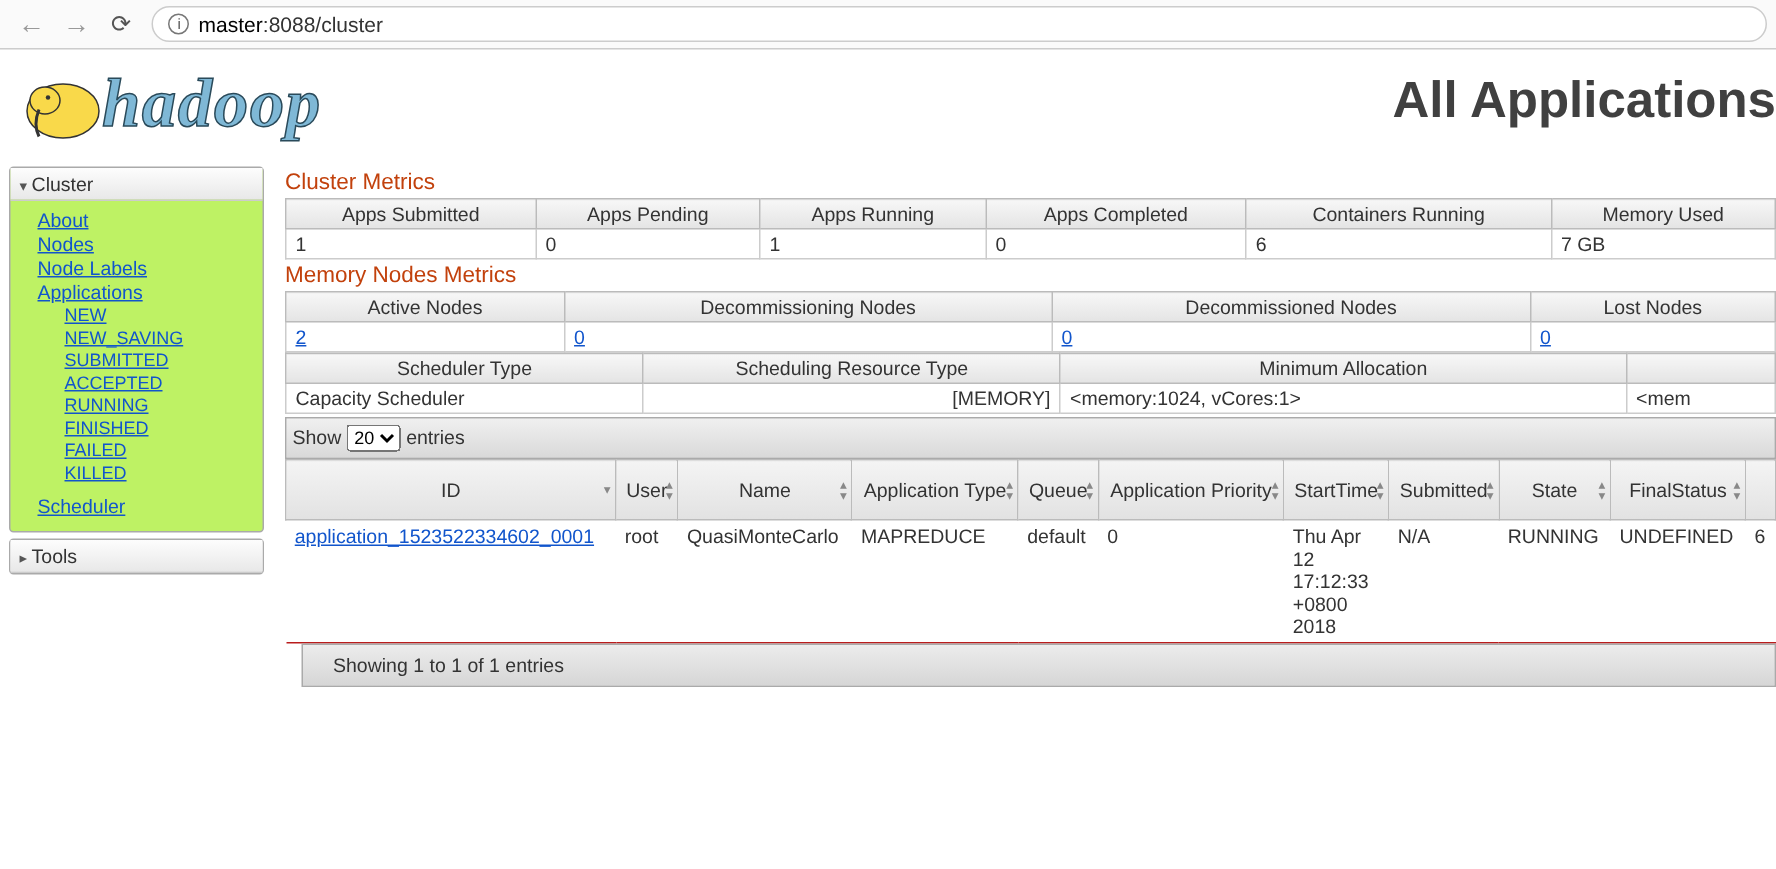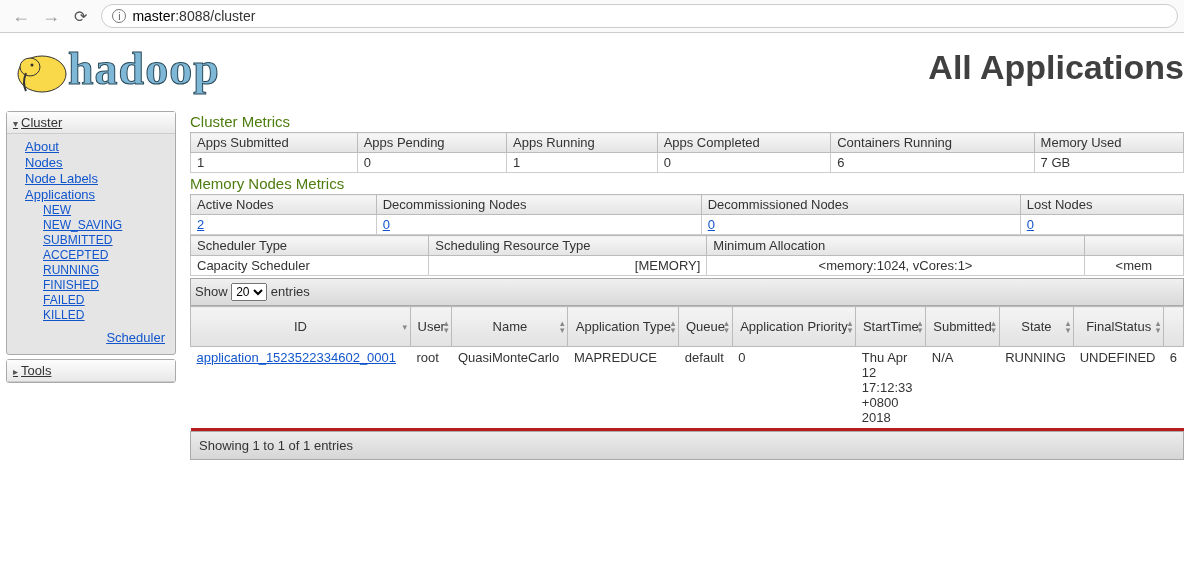--- a/index.html
+++ b/index.html
@@ -7,45 +7,45 @@
 .browser-bar { display: flex; align-items: center; padding: 4px 6px; border-bottom: 1px solid #ccc; background: #fafafa; }
 .browser-bar .nav-arrow { color: #999; font-size: 18px; padding: 0 6px; cursor: default; }
 .browser-bar .reload { color: #555; font-size: 16px; padding: 0 8px; }
 .url-bar { flex: 1; display: flex; align-items: center; border: 1px solid #ccc; border-radius: 14px; padding: 3px 10px; background: #fff; margin-left: 6px; }
 .url-bar .info-icon { border: 1px solid #777; border-radius: 50%; width: 14px; height: 14px; display: inline-flex; align-items: center; justify-content: center; font-size: 10px; color: #555; margin-right: 6px; }
 .url-text { color: #333; font-size: 14px; }
 .url-text .host { color: #000; }
 .content { display: flex; padding: 6px 0 0 6px; }
 .logo-row { display: flex; align-items: center; padding: 6px 0 4px 6px; }
 .logo-row svg { width: 60px; height: 58px; }
-.logo-text { font-family: Georgia, serif; font-size: 46px; color: #7fb8d6; font-weight: bold; -webkit-text-stroke: 1px #2a4a5a; letter-spacing: 1px; margin-left: -4px; }
+.logo-text { font-family: Georgia, serif; font-size: 46px; color: #7fb8d6; font-style: italic; font-weight: bold; -webkit-text-stroke: 1px #2a4a5a; letter-spacing: 1px; margin-left: -4px; }
 .page-title { font-size: 34px; font-weight: bold; color: #404040; margin-left: auto; padding-right: 0; white-space: nowrap; }
 .header-row { display: flex; align-items: center; justify-content: space-between; padding: 0 0 4px 6px; overflow: hidden; }
 .sidebar { width: 170px; flex-shrink: 0; }
-.sidebox { border: 1px solid #aaa; border-radius: 3px; margin-bottom: 4px; background: #e5e5e5; text-decoration: underline; }
+.sidebox { border: 1px solid #aaa; border-radius: 3px; margin-bottom: 4px; background: #bef264; }
 .sidebox-head { background: linear-gradient(#fdfdfd, #e8e8e8); padding: 3px 6px; font-size: 13px; border-bottom: 1px solid #ccc; cursor: pointer; }
 .sidebox-head .arrow { color: #555; font-size: 10px; margin-right: 3px; }
 .sidebox-body { padding: 4px 10px 8px 18px; }
 .sidebox-body a { display: block; color: #15c; font-size: 13px; margin: 1px 0; }
 .sidebox-body .sublist { padding-left: 18px; }
 .sidebox-body .sublist a { font-size: 12px; }
 .main { flex: 1; padding-left: 14px; overflow: hidden; }
-.section-title { font-size: 15px; font-weight: normal; color: #4d7c0f; margin: 2px 0 2px 0; }
+.section-title { font-size: 15px; font-weight: normal; color: #c2410c; margin: 2px 0 2px 0; }
 table.metrics { width: 100%; border-collapse: collapse; font-size: 13px; }
-table.metrics th { background: linear-gradient(#f7f7f7, #e4e4e4); border: 1px solid #bbb; padding: 2px 6px; font-weight: normal; color: #333; text-align: left; }
+table.metrics th { background: linear-gradient(#f7f7f7, #e4e4e4); border: 1px solid #bbb; padding: 2px 6px; font-weight: normal; color: #333; text-align: center; }
 table.metrics td { border: 1px solid #ccc; padding: 2px 6px; text-align: left; }
 table.metrics td a { color: #15c; }
 .tools-bar { background: linear-gradient(#f0f0f0, #d9d9d9); border: 1px solid #aaa; padding: 4px 4px; font-size: 13px; margin-top: 2px; }
 .tools-bar select { font-size: 12px; }
 table.apps { width: 100%; border-collapse: collapse; font-size: 13px; margin-top: 0; }
 table.apps th { background: linear-gradient(#f4f4f4, #e2e2e2); border: 1px solid #bbb; padding: 12px 6px; font-weight: normal; color: #333; position: relative; margin-left: 32px; }
 table.apps th .sort { color: #888; font-size: 9px; position: absolute; right: 3px; top: 50%; transform: translateY(-50%); line-height: 7px; }
-table.apps td { padding: 3px 6px; vertical-align: top; border-bottom: 3px solid #b91c1c; }
+table.apps td { padding: 3px 6px; vertical-align: top; border-bottom: 1px solid #b91c1c; }
 table.apps td a.app-link { color: #15c; text-decoration: underline; }
-.footer-bar { background: linear-gradient(#ececec, #d6d6d6); border: 1px solid #aaa; padding: 6px 8px; font-size: 13px; }
+.footer-bar { background: linear-gradient(#ececec, #d6d6d6); border: 1px solid #aaa; padding: 6px 20px; font-size: 13px; margin-left: 11px; }
 </style>
 </head>
 <body>
 
 <div class="browser-bar">
   <span class="nav-arrow">←</span>
   <span class="nav-arrow">→</span>
   <span class="reload">⟳</span>
   <div class="url-bar">
     <span class="info-icon">i</span>
@@ -82,21 +82,21 @@
         <div class="sublist">
           <a href="#">NEW</a>
           <a href="#">NEW_SAVING</a>
           <a href="#">SUBMITTED</a>
           <a href="#">ACCEPTED</a>
           <a href="#">RUNNING</a>
           <a href="#">FINISHED</a>
           <a href="#">FAILED</a>
           <a href="#">KILLED</a>
         </div>
-        <a href="#" style="margin-top:8px;text-align:right;">Scheduler</a>
+        <a href="#" style="margin-top:8px;">Scheduler</a>
       </div>
     </div>
     <div class="sidebox">
       <div class="sidebox-head">
         <span class="arrow">▸</span><span>Tools</span>
       </div>
     </div>
   </div>
 
   <div class="main">
@@ -145,22 +145,22 @@
       <tbody>
           <tr>
         <th style="width:24%">Scheduler Type</th>
         <th style="width:28%">Scheduling Resource Type</th>
         <th style="width:38%">Minimum Allocation</th>
         <th></th>
       </tr>
       <tr>
         <td>Capacity Scheduler</td>
         <td style="text-align:right">[MEMORY]</td>
-        <td style="text-align:center">&lt;memory:1024, vCores:1&gt;</td>
-        <td style="text-align:center">&lt;mem</td>
+        <td style="">&lt;memory:1024, vCores:1&gt;</td>
+        <td style="text-align:left">&lt;mem</td>
       </tr>
     </tbody>
       </table>
 
     <div class="tools-bar">
       <span>Show</span>
       <select>
         <option>20</option>
       </select>
       <span>entries</span>

